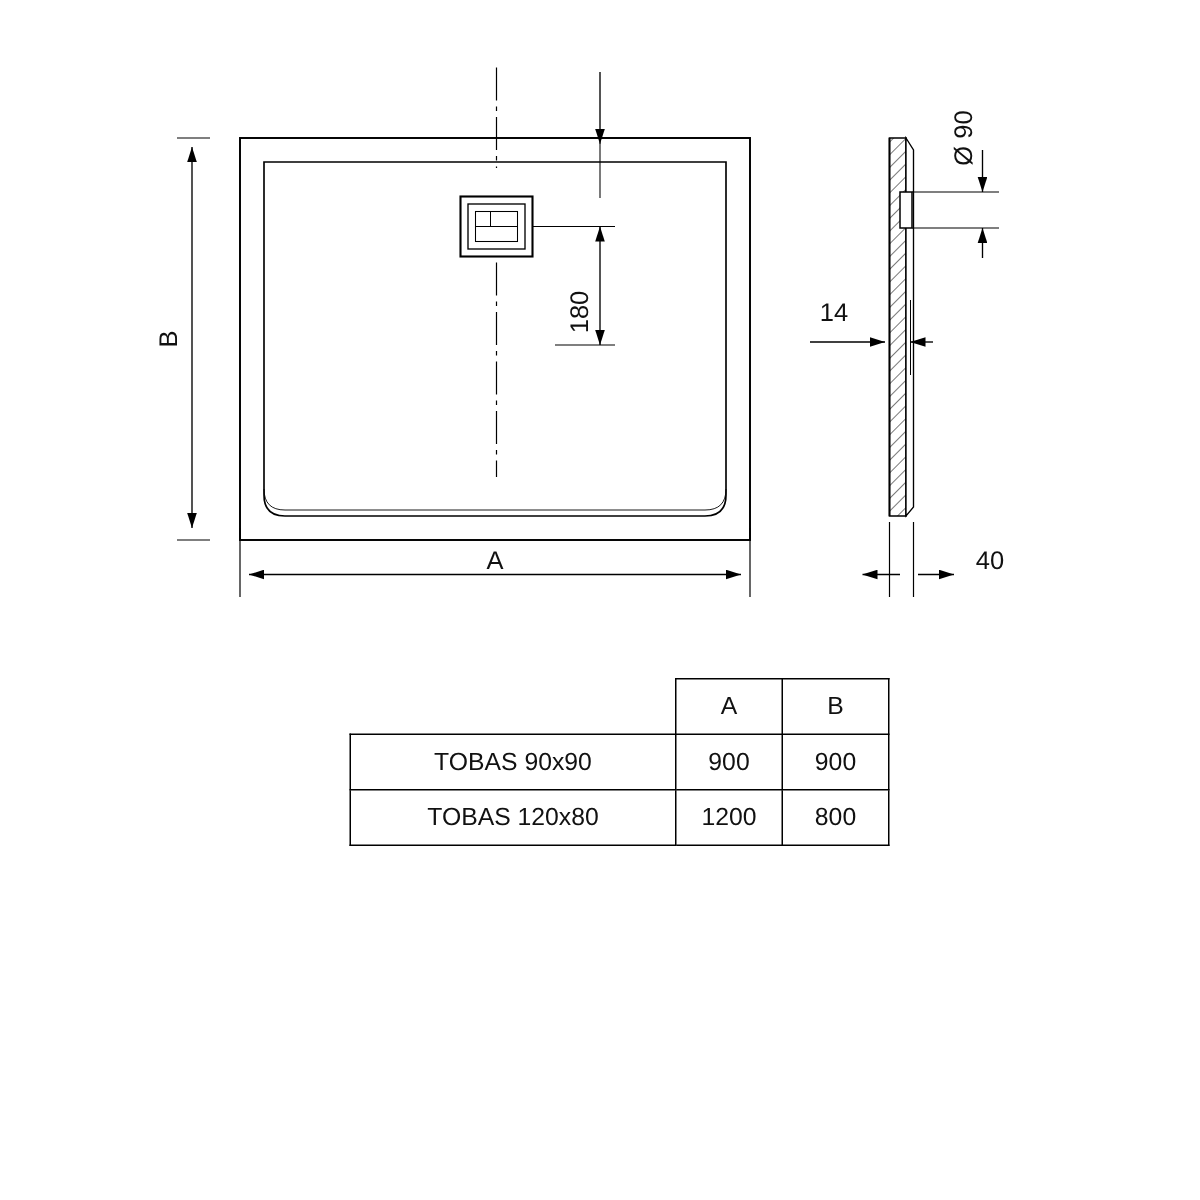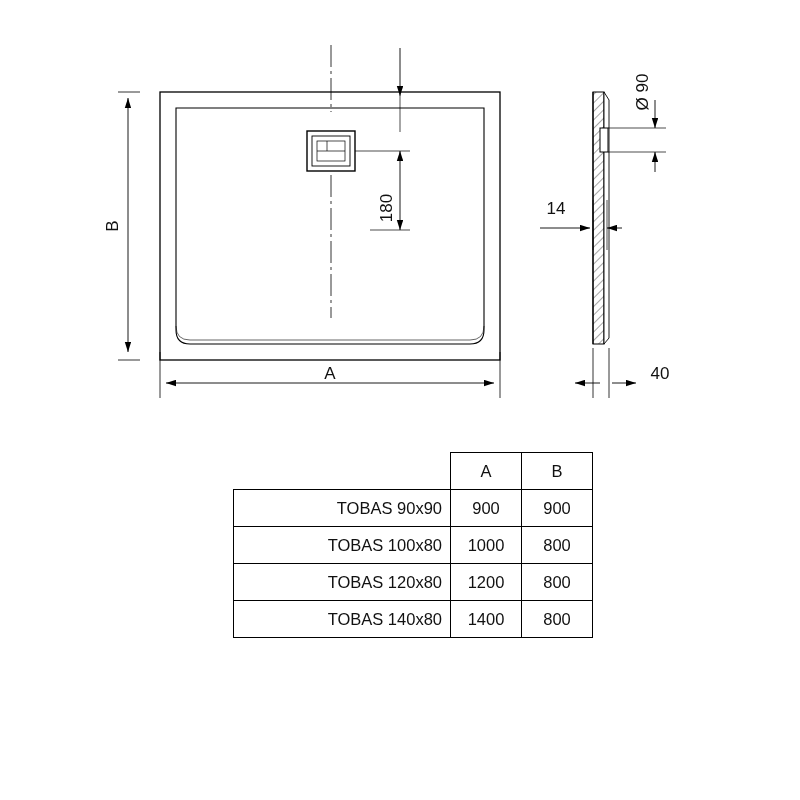--- a/index.html
+++ b/index.html
@@ -42,21 +42,21 @@
   }
   .tbl td, .tbl th {
     border: 1px solid #000000;
     padding: 0;
     height: 36px;
     font-weight: normal;
     background: #ffffff;
   }
   .tbl td.name, .tbl th.name {
     width: 200px;
-    text-align: right;
+    text-align: center;
     padding: 0 8px;
   }
   .tbl td.num, .tbl th.num {
     width: 70px;
     text-align: center;
   }
   .tbl tr.head th.name {
     border: none;
     background: transparent;
   }
@@ -157,30 +157,20 @@
         <th class="name"></th>
         <th class="num">A</th>
         <th class="num">B</th>
       </tr>
       <tr>
         <td class="name">TOBAS 90x90</td>
         <td class="num">900</td>
         <td class="num">900</td>
       </tr>
       <tr>
-        <td class="name">TOBAS 100x80</td>
-        <td class="num">1000</td>
-        <td class="num">800</td>
-      </tr>
-      <tr>
         <td class="name">TOBAS 120x80</td>
         <td class="num">1200</td>
-        <td class="num">800</td>
-      </tr>
-      <tr>
-        <td class="name">TOBAS 140x80</td>
-        <td class="num">1400</td>
         <td class="num">800</td>
       </tr>
     </tbody>
   </table>
 
 </div>
 
 </body></html>

